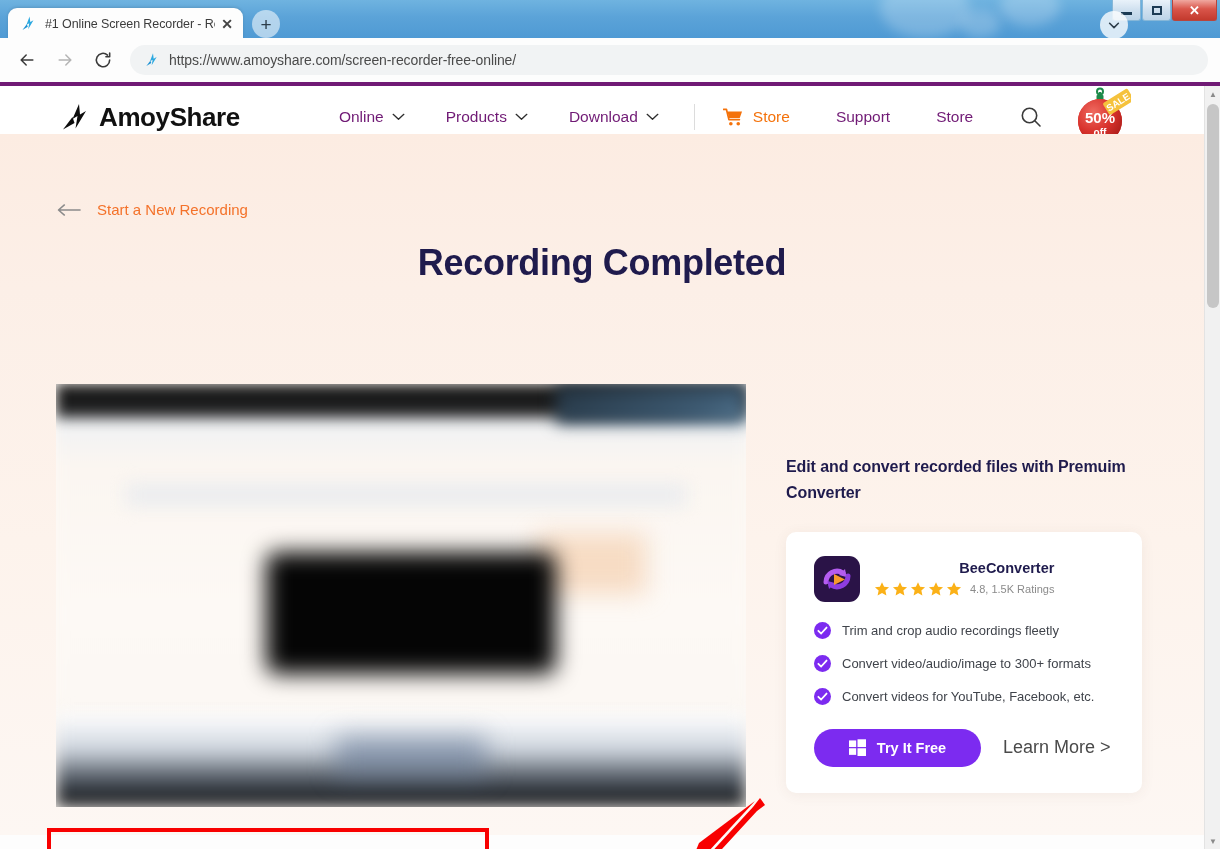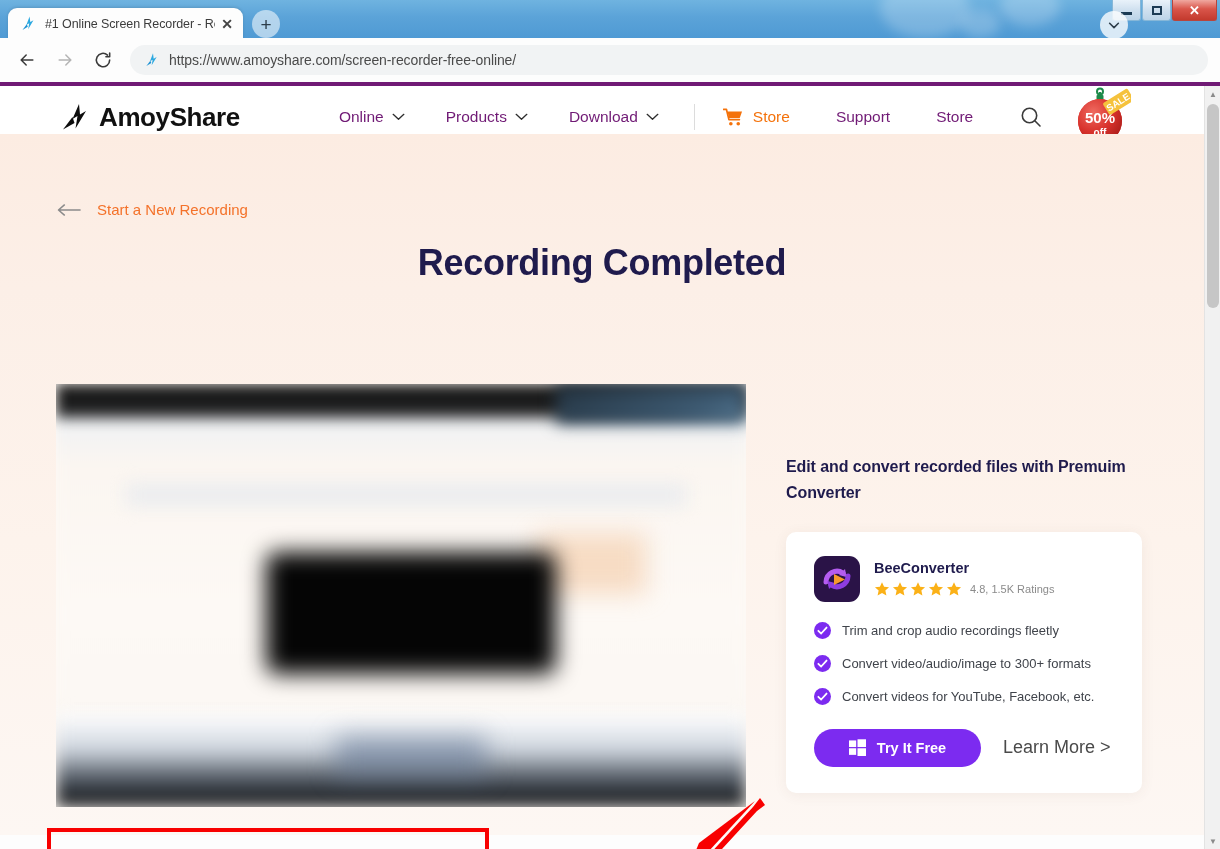--- a/index.html
+++ b/index.html
@@ -211,21 +211,21 @@
   .promo-head {
     font-size: 16px; font-weight: bold; color: #1f1b4d;
     line-height: 1.62; letter-spacing: -0.1px;
   }
   .promo-card {
     margin-top: 26px; width: 356px;
     background: #fff; border-radius: 10px;
     padding: 24px 28px 26px 28px;
     box-shadow: 0 2px 14px rgba(100,70,50,0.07);
   }
-  .pc-top { display: flex; align-items: center; gap: 14px; }
+  .pc-top { display: flex; align-items: center; gap: 14px; text-align: right; }
   .pc-icon { width: 46px; height: 46px; flex: 0 0 46px; }
   .pc-name { font-size: 14.5px; font-weight: bold; color: #1f1b4d; }
   .pc-rate { display: flex; align-items: center; gap: 8px; margin-top: 5px; }
   .stars { display: flex; gap: 2px; }
   .pc-rate-text { font-size: 11px; color: #8b8b8b; }
   .features { margin-top: 20px; display: flex; flex-direction: column; gap: 16px; }
   .feat { display: flex; align-items: center; gap: 11px; }
   .feat-text { font-size: 13px; color: #40444b; }
   .pc-actions { margin-top: 24px; display: flex; align-items: center; gap: 22px; }
   .try-btn {

